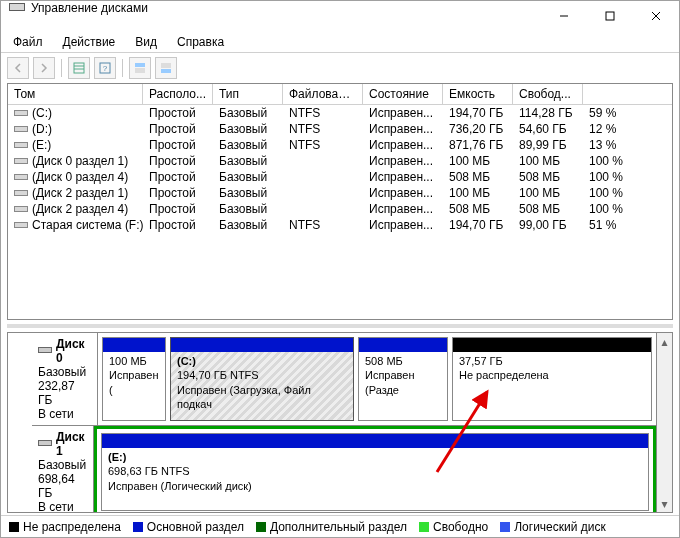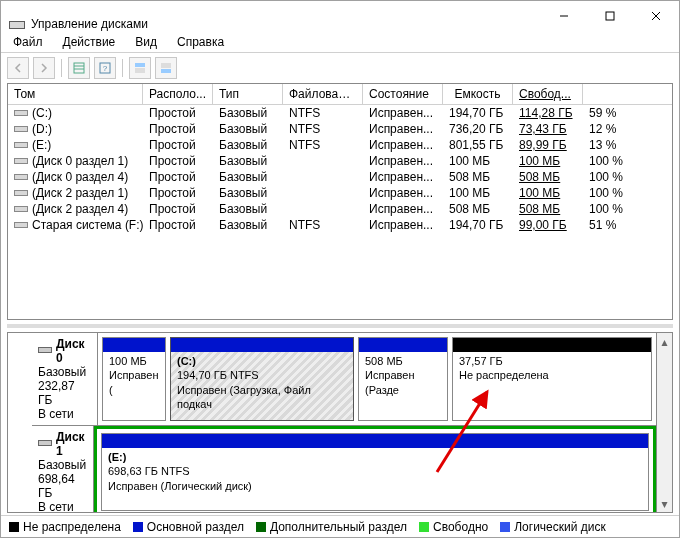--- a/index.html
+++ b/index.html
@@ -1,18 +1,18 @@
 <!DOCTYPE html>
 <html><head>
 <meta charset="utf-8">
 <style>
   * { box-sizing: border-box; }
   html, body { margin:0; padding:0; font-family: "Segoe UI", Tahoma, sans-serif; font-size:12px; color:#000; background:#fff; }
   .window { width:680px; height:538px; border:1px solid #a0a0a0; display:flex; flex-direction:column; }
-  .titlebar { height:30px; display:flex; align-items:flex-end; padding:0 0 0 8px; }
+  .titlebar { height:30px; display:flex; align-items:flex-start; padding:0 0 0 8px; }
   .titlebar .title-icon { width:16px; height:12px; display:inline-flex; margin-right:6px; }
   .titlebar .title-text { flex:1; font-size:12px; }
   .titlebar .controls { display:flex; }
   .titlebar .ctrl { width:46px; height:30px; display:flex; align-items:center; justify-content:center; color:#333; }
   .menubar { height:21px; display:flex; align-items:center; padding:0 4px; gap:4px; }
   .menubar .menu { padding:2px 8px;text-align:right; }
   .divider { height:1px; background:#d0d0d0; }
   .toolbar { height:30px; display:flex; align-items:center; padding:0 6px; gap:4px; }
   .toolbar .tb-btn { width:22px; height:22px; border:1px solid #c8c8c8; background:#f5f5f5; display:flex; align-items:center; justify-content:center; color:#888; }
   .toolbar .tb-btn.enabled { color:#333; }
@@ -24,22 +24,22 @@
   .thead { display:flex; background:#fff; border-bottom:1px solid #d0d0d0; }
   .th { border-right:1px solid #d0d0d0; padding:3px 6px; font-size:12px; white-space:nowrap; overflow:hidden; text-overflow:ellipsis; background:#fff; }
   .tbody { flex:1; overflow:auto; }
   .tr { display:flex; }
   .td { padding:1px 6px; white-space:nowrap; overflow:hidden; text-overflow:ellipsis; display:flex; align-items:center; gap:4px; }
   .col0 { width:135px; }
   .col1 { width:70px;text-align:center; }
   .col2 { width:70px; }
   .col3 { width:80px; }
   .col4 { width:80px; }
-  .col5 { width:70px;text-align:center; }
-  .col6 { width:70px;text-decoration:underline; }
+  .col5 { width:70px; }
+  .col6 { width:70px; }
   .col7 { flex:1; }
   .vol-icon { width:14px; height:10px; display:inline-flex; }
   .midsplit { height:4px; background:#ddd; cursor:row-resize; margin:0 0 4px 0; }
   .botpane { flex:1; display:flex; min-height:0; position:relative; }
   .disks-scroll { flex:1; overflow:auto; border:1px solid #888; border-right:none; }
   .scrollbar-v { width:17px; background:#f0f0f0; border:1px solid #888; display:flex; flex-direction:column; }
   .scrollbar-v .sb-btn { height:17px; display:flex; align-items:center; justify-content:center; color:#666; }
   .scrollbar-v .sb-track { flex:1; }
   .disk-row { display:flex; border-bottom:1px solid #888;margin-left:24px; }
   .disk-label { width:88px; padding:4px 6px; border-right:1px solid #888; }
@@ -186,38 +186,38 @@
                     <rect x="1" y="3" width="12" height="4" fill="#d8d8d8"></rect>
                   </svg>
                 </span>
                 <span>(D:)</span>
               </div>
               <div class="td col1">Простой</div>
               <div class="td col2">Базовый</div>
               <div class="td col3">NTFS</div>
               <div class="td col4">Исправен...</div>
               <div class="td col5">736,20 ГБ</div>
-              <div class="td col6">73,43 ГБ</div>
+              <div class="td col6">54,60 ГБ</div>
               <div class="td col7">12 %</div>
             </div>
             <div class="tr">
               <div class="td col0">
                 <span class="vol-icon">
                   <svg viewBox="0 0 14 10">
                     <rect x="0" y="2" width="14" height="6" fill="#888"></rect>
                     <rect x="1" y="3" width="12" height="4" fill="#d8d8d8"></rect>
                   </svg>
                 </span>
                 <span>(E:)</span>
               </div>
               <div class="td col1">Простой</div>
               <div class="td col2">Базовый</div>
               <div class="td col3">NTFS</div>
               <div class="td col4">Исправен...</div>
-              <div class="td col5">801,55 ГБ</div>
+              <div class="td col5">871,76 ГБ</div>
               <div class="td col6">89,99 ГБ</div>
               <div class="td col7">13 %</div>
             </div>
             <div class="tr">
               <div class="td col0">
                 <span class="vol-icon">
                   <svg viewBox="0 0 14 10">
                     <rect x="0" y="2" width="14" height="6" fill="#888"></rect>
                     <rect x="1" y="3" width="12" height="4" fill="#d8d8d8"></rect>
                   </svg>

